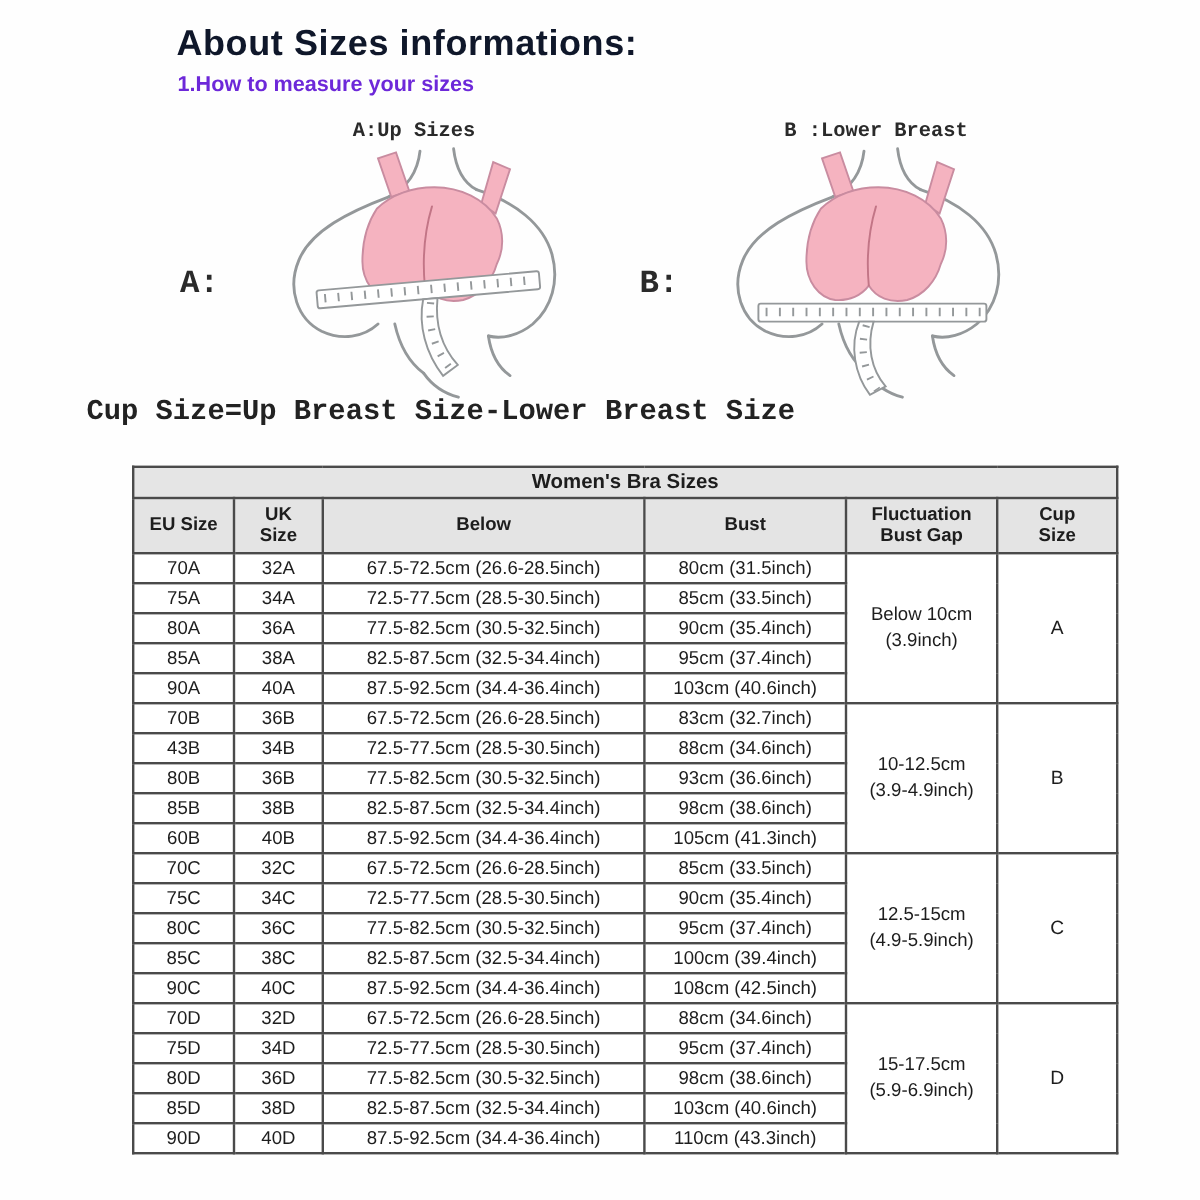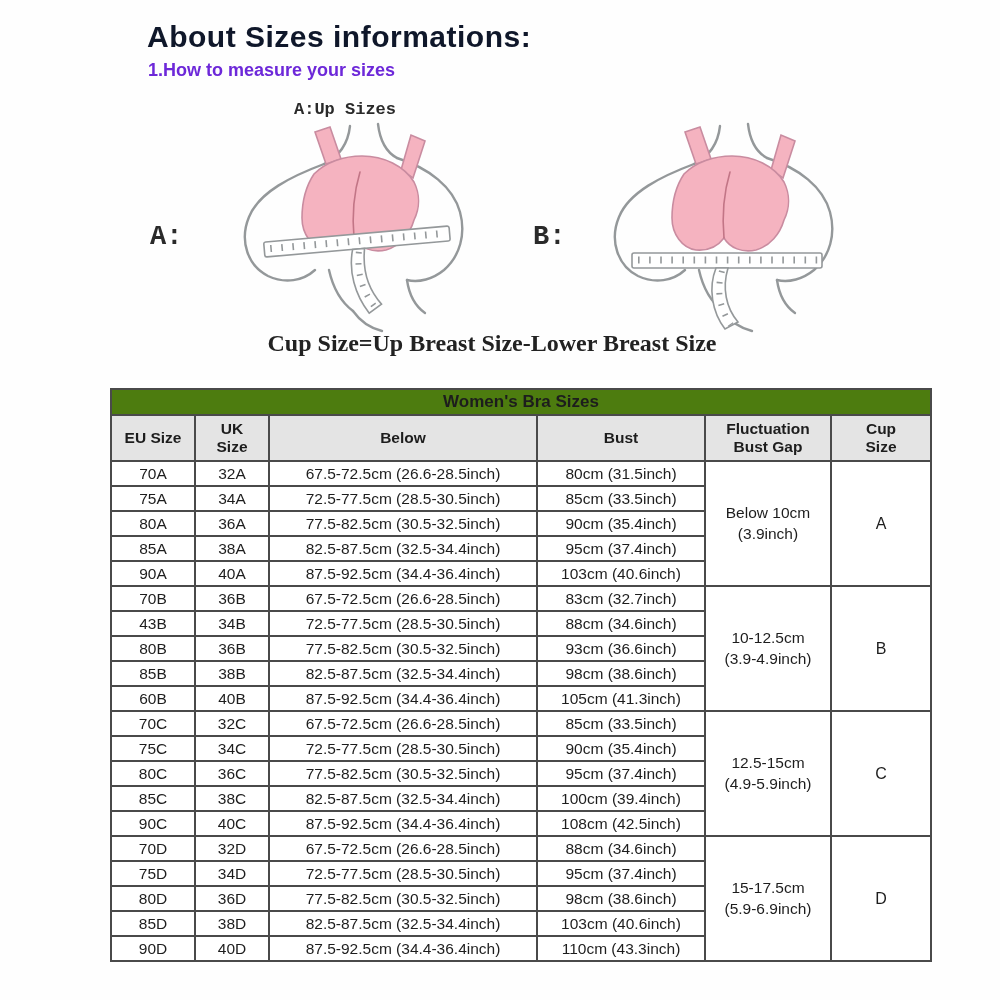--- a/index.html
+++ b/index.html
@@ -26,34 +26,34 @@
     position:absolute; top:222px;
     font-family:"Liberation Mono", monospace; font-weight:bold;
     font-size:27px; color:#2a2a2a;
   }
   #fig-label-a { left:150px; }
   #fig-label-b { left:533px; }
   .figure-svg { position:absolute; top:122px; width:280px; height:220px; }
   #figure-a { left:212px; }
   #figure-b { left:582px; }
   .formula {
-    position:absolute; left:62px; top:330px; width:860px; text-align:center;
-    font-family:Liberation Serif, serif; font-weight:bold;
+    position:absolute; left:72px; top:330px; width:860px; 
+    font-family:Liberation Mono, monospace; font-weight:bold;
     font-size:24px; color:#222; white-space:nowrap;
   }
   .size-table-wrap { position:absolute; left:110px; top:388px; }
   table.size-table {
     border-collapse:collapse; table-layout:fixed; width:820px;
     font-family:"Liberation Sans", sans-serif;
   }
   table.size-table th, table.size-table td {
     border:2px solid #4a4a4a; text-align:center; vertical-align:middle;
     color:#1d1d1d; padding:0 2px; overflow:hidden;
   }
-  tr.title-row th { background:#4d7c0f; font-size:17px; font-weight:bold; height:24px; }
+  tr.title-row th { background:#e5e5e5; font-size:17px; font-weight:bold; height:24px; }
   tr.head-row th {
     background:#e4e4e4; font-size:15.5px; font-weight:bold;
     height:44px; white-space:pre-line; line-height:1.15;
   }
   table.size-table td { font-size:15.5px; height:23px; background:#ffffff; }
   table.size-table td.fluct { white-space:pre-line; line-height:1.3; }
   table.size-table td.cup { font-size:16px; }
   .body-line { stroke:#94989a; stroke-width:2.4; fill:none; stroke-linecap:round; }
   .bra-fill { fill:#f5b3c0; stroke:#c98ca0; stroke-width:1.6; }
   .bra-line { stroke:#c27586; stroke-width:1.6; fill:none; stroke-linecap:round; }
@@ -63,20 +63,21 @@
 </style>
 </head>
 <body>
 
 <div id="page">
 
   <div class="page-title">About Sizes informations:</div>
   <div class="page-subtitle">1.How to measure your sizes</div>
 
   <div id="fig-caption-a" class="fig-caption">A:Up Sizes</div>
+  <div id="fig-caption-b" class="fig-caption">B :Lower Breast</div>
 
   <div id="fig-label-a" class="fig-side-label">A:</div>
   <div id="fig-label-b" class="fig-side-label">B:</div>
 
   <svg id="figure-a" class="figure-svg" viewBox="0 0 280 220" aria-hidden="true">
     <g>
       <path class="body-line" d="M138,4 C136,22 128,34 112,42"></path>
       <path class="body-line" d="M166,2 C168,19 174,30 185,36"></path>
       <path class="body-line" d="M112,42 C80,54 47,70 37,95 C27,119 36,144 56,154 C73,162 91,159 103,148"></path>
       <path class="body-line" d="M185,36 C217,46 241,65 248,90 C254,112 248,134 232,148 C221,157 207,161 195,158"></path>

